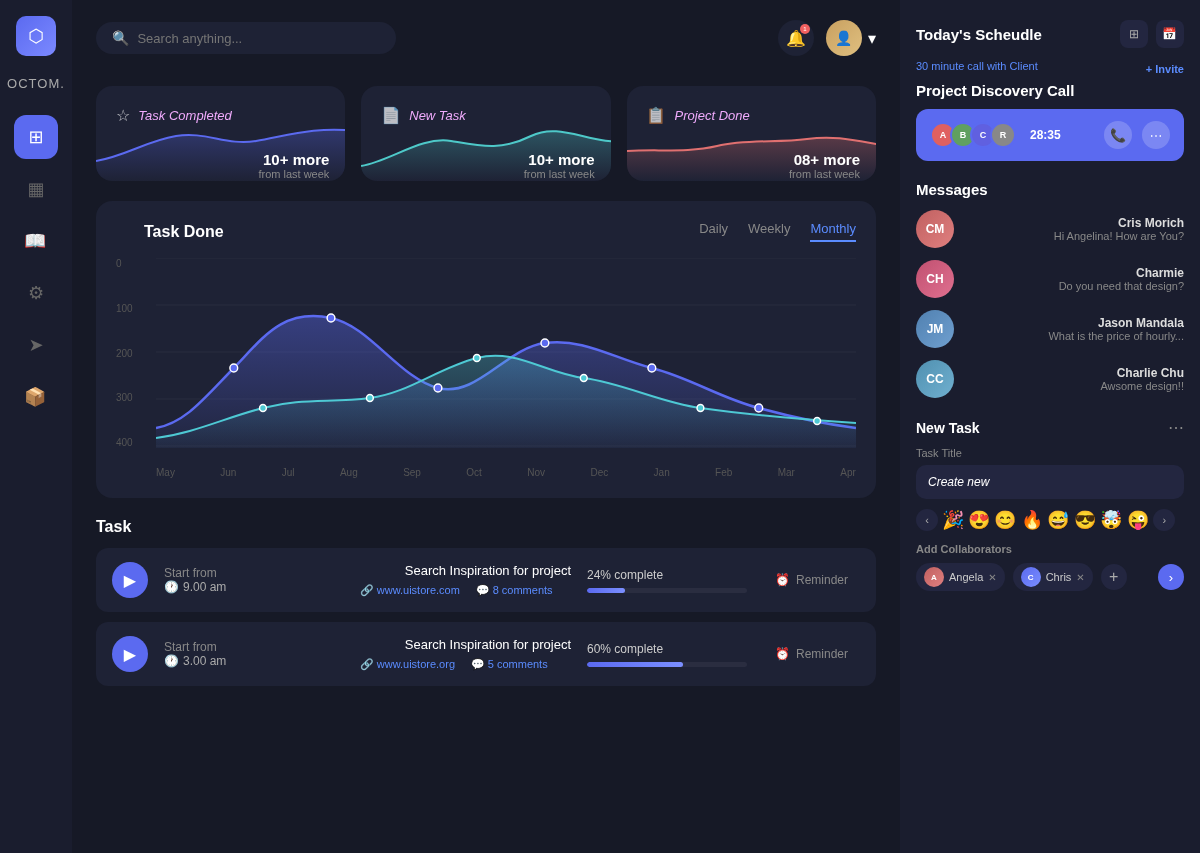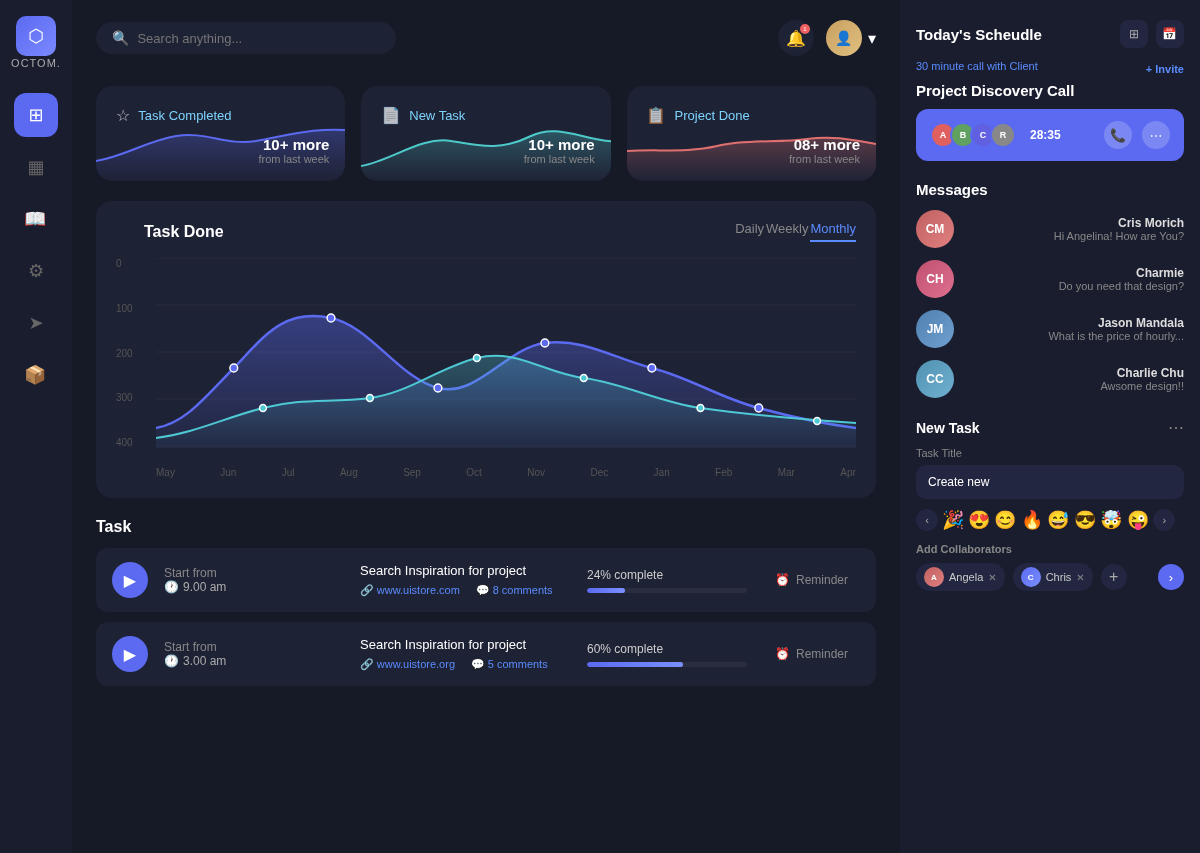--- a/index.html
+++ b/index.html
@@ -31,23 +31,23 @@
       margin-bottom: 16px;
     }
     .logo-icon {
       width: 40px; height: 40px;
       background: linear-gradient(135deg, #5b6af0, #7b89ff);
       border-radius: 10px;
       display: flex; align-items: center; justify-content: center;
       font-size: 18px;
     }
     .logo-text {
-      font-size: 11px;
+      font-size: 13px;
       color: #aaa;
-      margin-top: 1px;
+      margin-top: 20px;
       letter-spacing: 1px;
     }
     .sidebar-item {
       width: 44px; height: 44px;
       border-radius: 12px;
       display: flex; align-items: center; justify-content: center;
       cursor: pointer;
       color: #666;
       font-size: 18px;
     }
@@ -146,24 +146,24 @@
       position: relative;
       overflow: hidden;
     }
     .stat-card-header {
       display: flex;
       align-items: center;
       gap: 8px;
       margin-bottom: 40px;
     }
     .stat-icon { font-size: 16px; opacity: 0.7; }
-    .stat-title { font-size: 13px; color: #7dd3fc; font-weight: 500; }
+    .stat-title { font-size: 13px; color: #f0abfc; font-weight: 500; font-style: italic; }
     .stat-bottom {
       position: absolute;
-      bottom: 16px; right: 16px;
+      bottom: 1px; right: 16px;
       text-align: right;
     }
     .stat-value { font-size: 15px; font-weight: 600; color: #fff; }
     .stat-sub { font-size: 11px; color: #888; }
     .sparkline {
       position: absolute;
       bottom: 0; left: 0; right: 0;
       height: 70px;
     }
 
@@ -174,21 +174,21 @@
       padding: 20px;
       margin-bottom: 20px;
     }
     .chart-header {
       display: flex;
       align-items: center;
       justify-content: space-between;
       margin-bottom: 16px;
     }
     .chart-title { font-size: 16px; font-weight: 600; margin-left: 28px; }
-    .chart-tabs { display: flex; gap: 2px; }
+    .chart-tabs { display: flex; gap: 20px; }
     .chart-tab {
       font-size: 13px;
       color: #888;
       cursor: pointer;
       padding-bottom: 4px;
     }
     .chart-tab.active {
       color: #5b8cff;
       border-bottom: 2px solid #5b8cff;
     }
@@ -232,21 +232,21 @@
       width: 36px; height: 36px;
       background: #5b6af0;
       border-radius: 50%;
       display: flex; align-items: center; justify-content: center;
       cursor: pointer;
       flex-shrink: 0;
     }
     .task-info { flex: 0 0 180px; }
     .task-label { font-size: 12px; color: #888; }
     .task-time { font-size: 12px; color: #aaa; display: flex; align-items: center; gap: 4px; }
-    .task-name { flex: 1; }
+    .task-name { flex: 1; text-align: right; }
     .task-name-text { font-size: 13px; font-weight: 500; margin-bottom: 6px; }
     .task-meta { display: flex; gap: 16px; }
     .task-meta-item { display: flex; align-items: center; gap: 4px; font-size: 11px; color: #5b8cff; }
     .progress-section { flex: 0 0 160px; }
     .progress-label { font-size: 12px; color: #ccc; margin-bottom: 6px; font-weight: 500; }
     .progress-bar { height: 5px; background: #2a2d40; border-radius: 3px; overflow: hidden; }
     .progress-fill { height: 100%; background: linear-gradient(90deg, #5b6af0, #7b8fff); border-radius: 3px; }
     .reminder-btn {
       display: flex; align-items: center; gap: 6px;
       background: transparent;
@@ -352,20 +352,21 @@
     .task-input {
       width: 100%;
       background: #232640;
       border: none;
       border-radius: 10px;
       padding: 10px 12px;
       color: #fff;
       font-size: 12px;
       outline: none;
       margin-bottom: 10px;
+      font-style: italic;
     }
     .emoji-row {
       display: flex;
       align-items: center;
       gap: 4px;
       margin-bottom: 12px;
       position: relative;
     }
     .emoji-nav {
       width: 22px; height: 22px;

